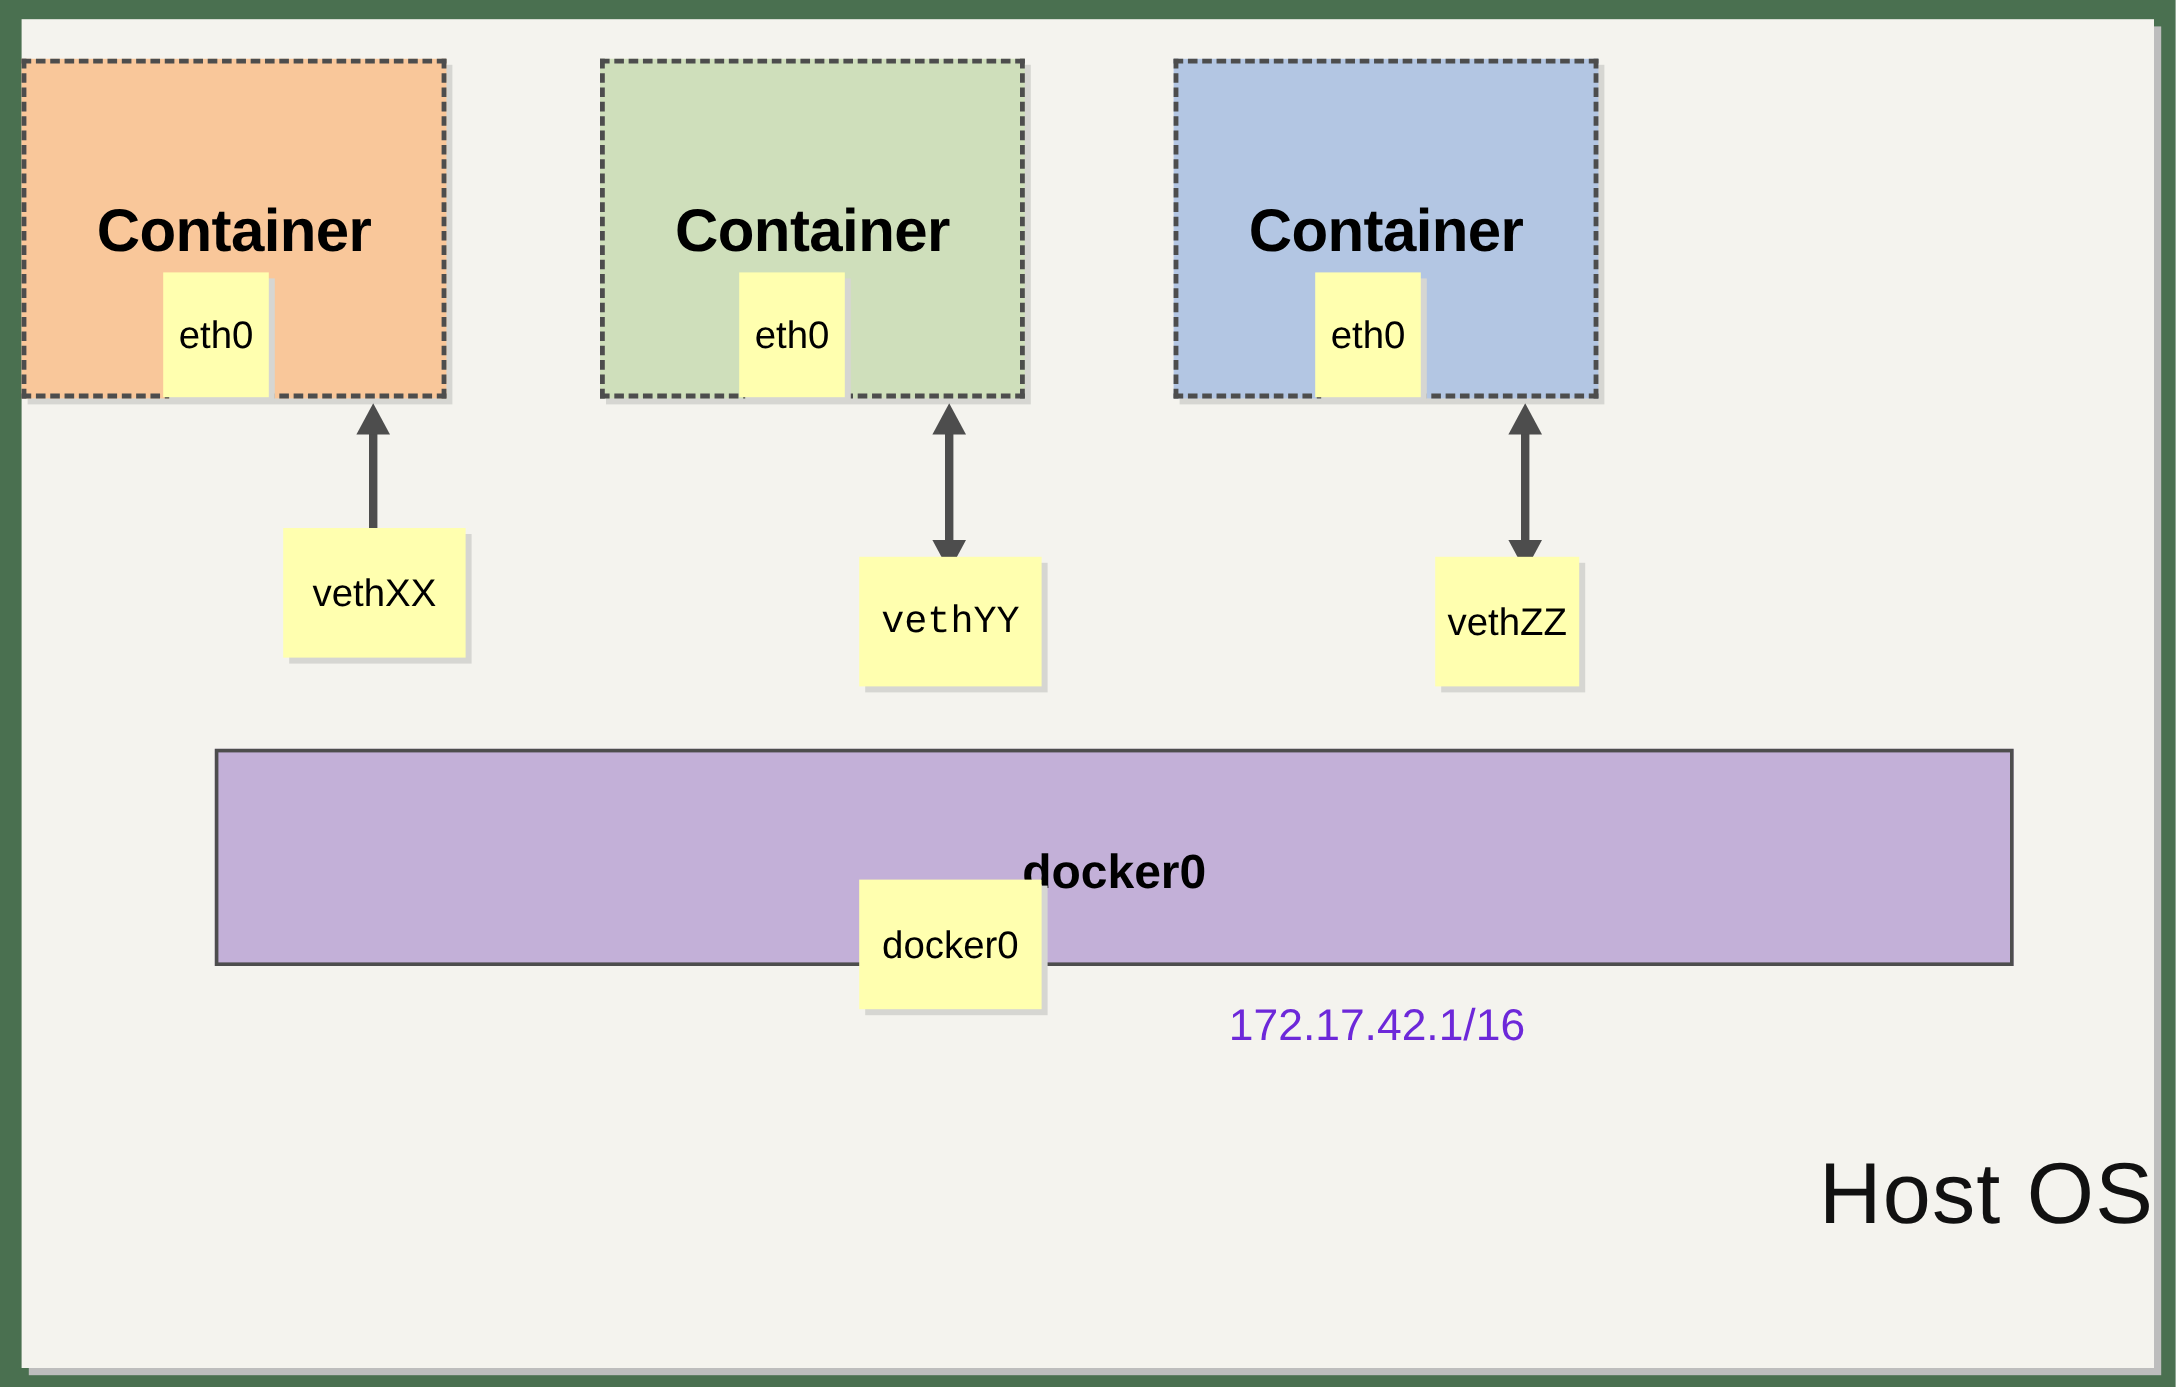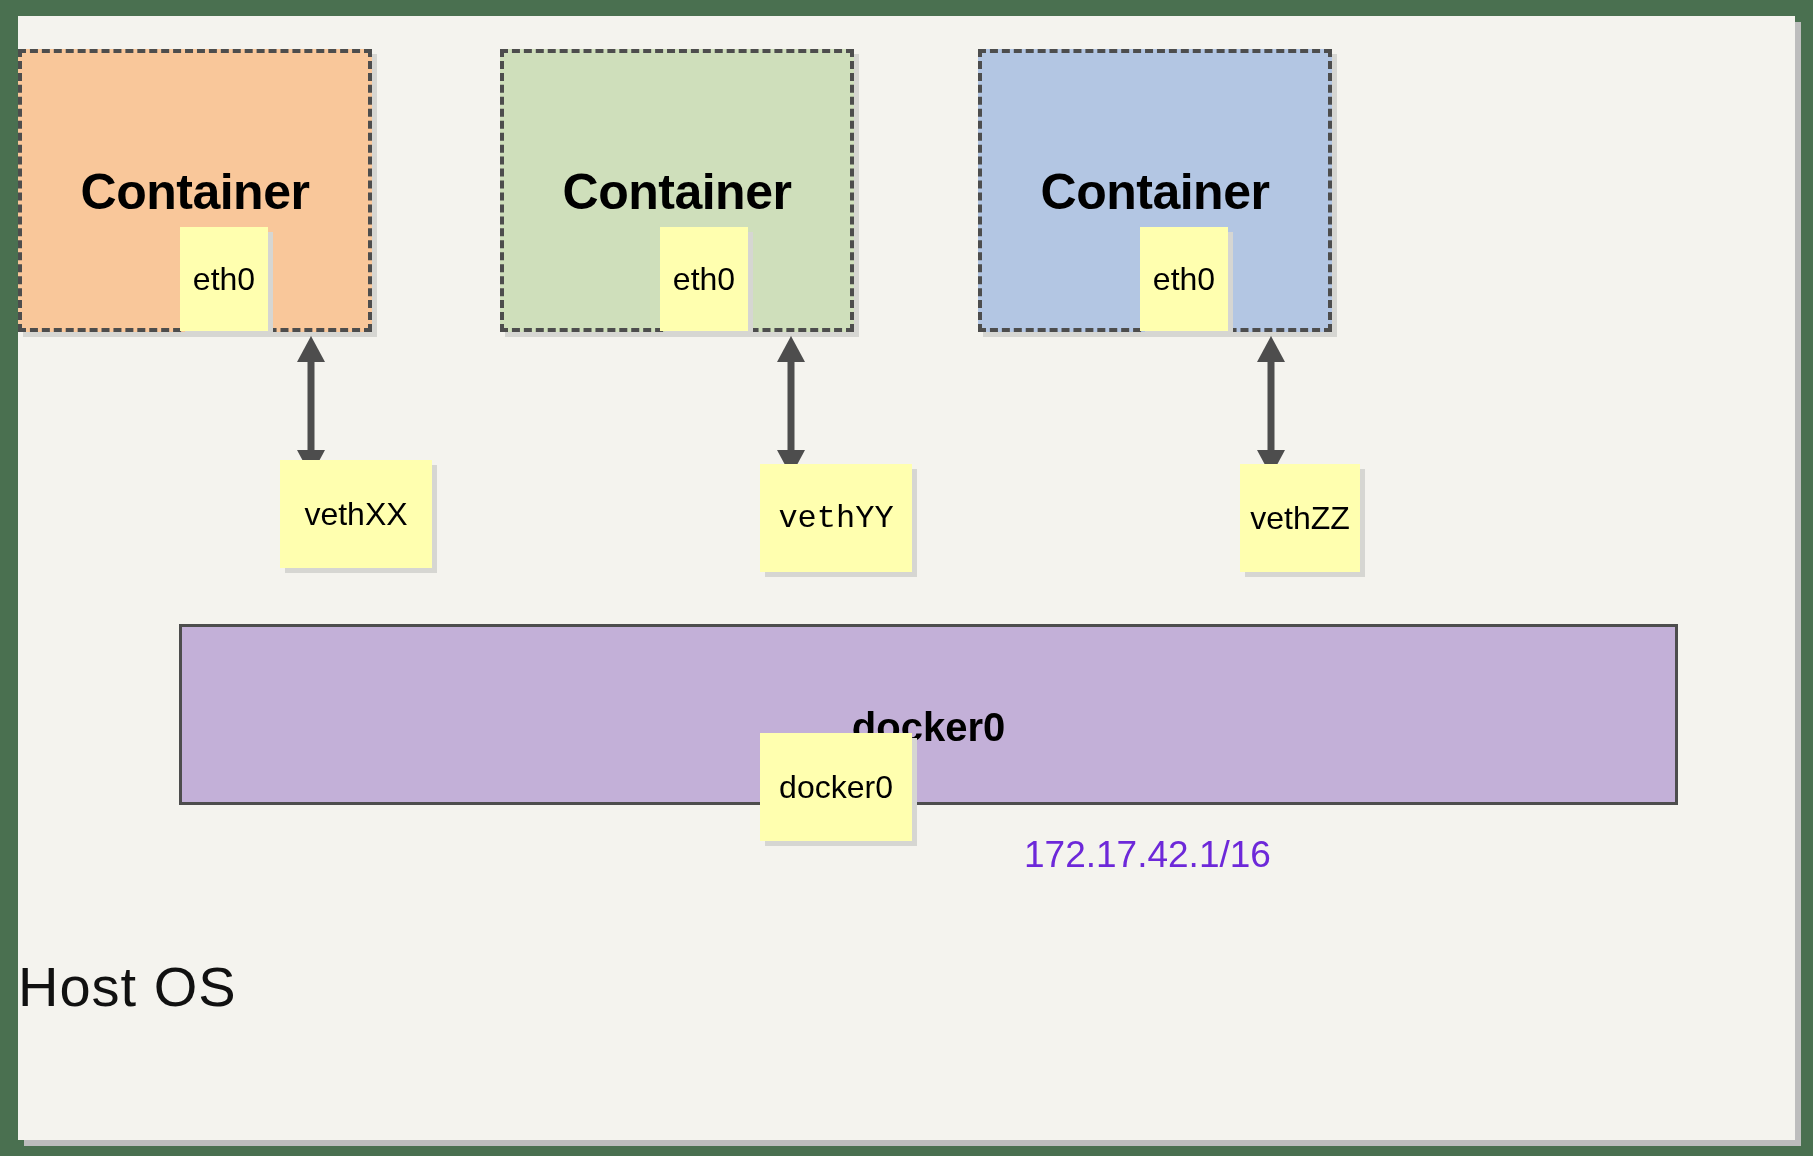--- a/index.html
+++ b/index.html
@@ -56,21 +56,20 @@
   .iface-box {
     position: absolute;
     background: #ffffaf;
     box-sizing: border-box;
     box-shadow: 5px 5px 0 0 #d6d6d2;
     display: flex;
     align-items: center;
     justify-content: center;
     font-size: 32px;
     color: #000000;
-    margin-left: 44px;
   }
 
   
   #docker0-bar {
     position: absolute;
     left: 161px;
     top: 608px;
     width: 1499px;
     height: 181px;
     background: #c3b0d8;
@@ -102,22 +101,22 @@
     top: 818px;
     font-size: 37px;
     color: #6d28d9;
     white-space: nowrap;
   }
   #host-os-label {
     position: absolute;
     left: 0;
     top: 938px;
     width: 1777px;
-    text-align: left;
-    font-size: 56px;
+    text-align: right;
+    font-size: 72px;
     color: #111111;
     letter-spacing: 1px;
   }
 </style>
 </head>
 <body>
 
 <div id="frame">
   <div id="canvas">
 
@@ -163,21 +162,21 @@
         <line x1="15" y1="16" x2="15" y2="124" stroke="#4d4d4d" stroke-width="7"></line>
         <polygon points="15,0 29,26 1,26" fill="#4d4d4d"></polygon>
         <polygon points="15,140 29,114 1,114" fill="#4d4d4d"></polygon>
       </svg>
     </div>
 
     <div id="docker0-bar">
       <div id="docker0-bar-label">docker0</div>
     </div>
 
-    <div class="iface-box" style="left:218px; top:444px; width:152px; height:108px;">
+    <div class="iface-box" style="left:218px; top:424px; width:152px; height:108px;">
       <span>vethXX</span>
     </div>
     <div class="iface-box" style="left:698px; top:448px; width:152px; height:108px;font-family:Liberation Mono, monospace;">
       <span>vethYY</span>
     </div>
     <div class="iface-box" style="left:1178px; top:448px; width:120px; height:108px;">
       <span>vethZZ</span>
     </div>
 
     <div class="iface-box" style="left:698px; top:717px; width:152px; height:108px;">

